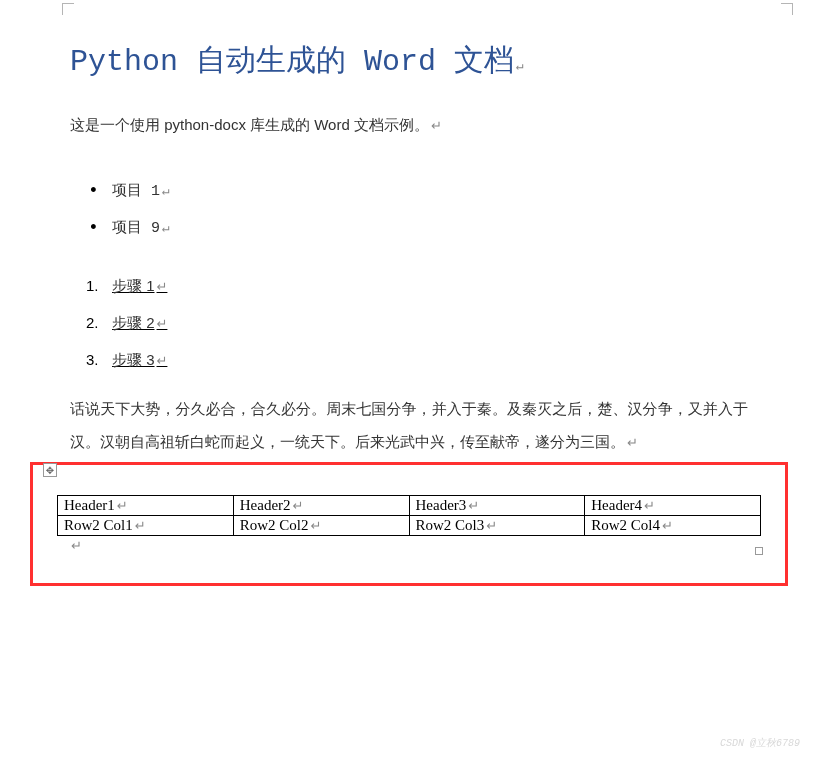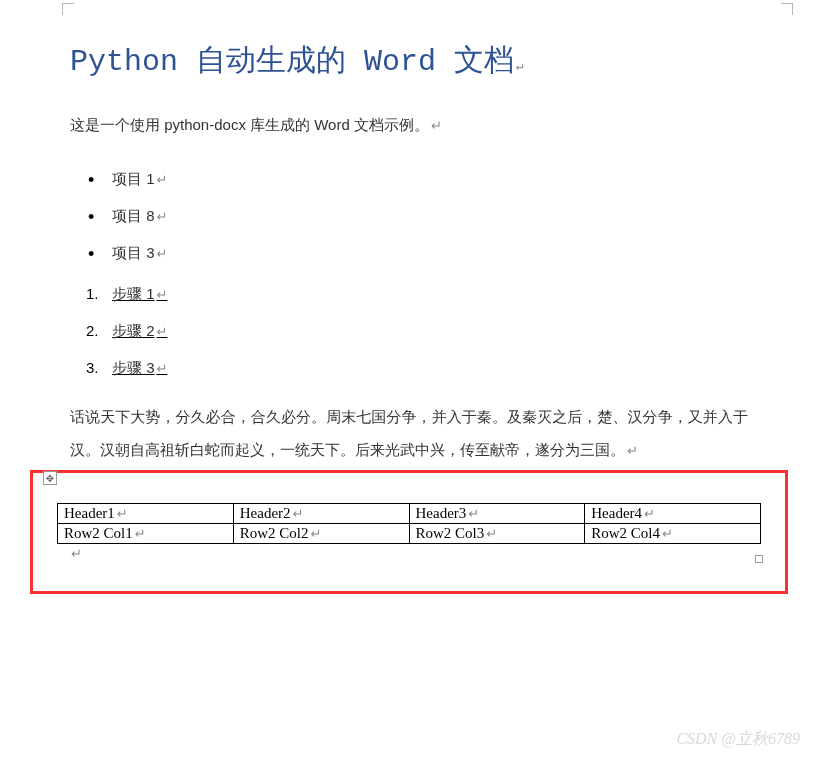--- a/index.html
+++ b/index.html
@@ -38,38 +38,39 @@
     .title {
       font-size: 30px;
       color: #2e5395;
       font-weight: normal;
       margin-bottom: 32px;
       font-family: Liberation Mono, monospace;
     }
     .para {
       font-size: 15px;
       color: #333;
-      margin-bottom: 33px;
+      margin-bottom: 44px;
       line-height: 1.6;
     }
     .para-bold {
       font-size: 15px;
       font-weight: bold;
       color: #000;
       margin-bottom: 26px;
     }
     .pmark {
       font-size: 13px;
       color: #888;
       margin-left: 2px;
     }
     ul.bullet-list {
       list-style: none;
       margin-left: 14px;
-      margin-bottom: 22px;
+      margin-bottom: 40px;
+      font-family: Liberation Mono, monospace;
     }
     ul.bullet-list li {
       font-size: 15px;
       color: #333;
       margin-bottom: 18px;
       position: relative;
       padding-left: 28px;
     }
     ul.bullet-list li::before {
       content: "•";
@@ -143,43 +144,42 @@
       position: absolute;
       width: 8px;
       height: 8px;
       border: 1px solid #999;
       background: #fff;
     }
     .watermark {
       position: absolute;
       bottom: 10px;
       right: 18px;
-      font-size: 16px;
+      font-size: 10px;
       color: #d8d8d8;
-      font-family: Liberation Serif, serif;
+      font-family: Liberation Mono, monospace;
       font-style: italic;
     }
   </style>
 </head>
 <body>
 
 <div class="page-corner"></div>
 <div class="page-corner-right"></div>
 
 <div class="content">
 
   <h1 class="title"><span>Python 自动生成的 Word 文档</span><span class="pmark">↵</span></h1>
 
   <p class="para"><span>这是一个使用 python-docx 库生成的 Word 文档示例。</span><span class="pmark">↵</span></p>
 
 
   <ul class="bullet-list">
     <li><span>项目 1</span><span class="pmark">↵</span></li>
-    <li><span>项目 8</span><span class="pmark">↵</span></li>
-    <li><span>项目 3</span><span class="pmark">↵</span></li>
+    <li><span>项目 9</span><span class="pmark">↵</span></li>
   </ul>
 
   <ol class="num-list">
     <li><span>步骤 1</span><span class="pmark">↵</span></li>
     <li><span>步骤 2</span><span class="pmark">↵</span></li>
     <li><span>步骤 3</span><span class="pmark">↵</span></li>
   </ol>
 
   <p class="long-para"><span>话说天下大势，分久必合，合久必分。周末七国分争，并入于秦。及秦灭之后，楚、汉分争，又并入于汉。汉朝自高祖斩白蛇而起义，一统天下。后来光武中兴，传至献帝，遂分为三国。</span><span class="pmark">↵</span></p>
 

